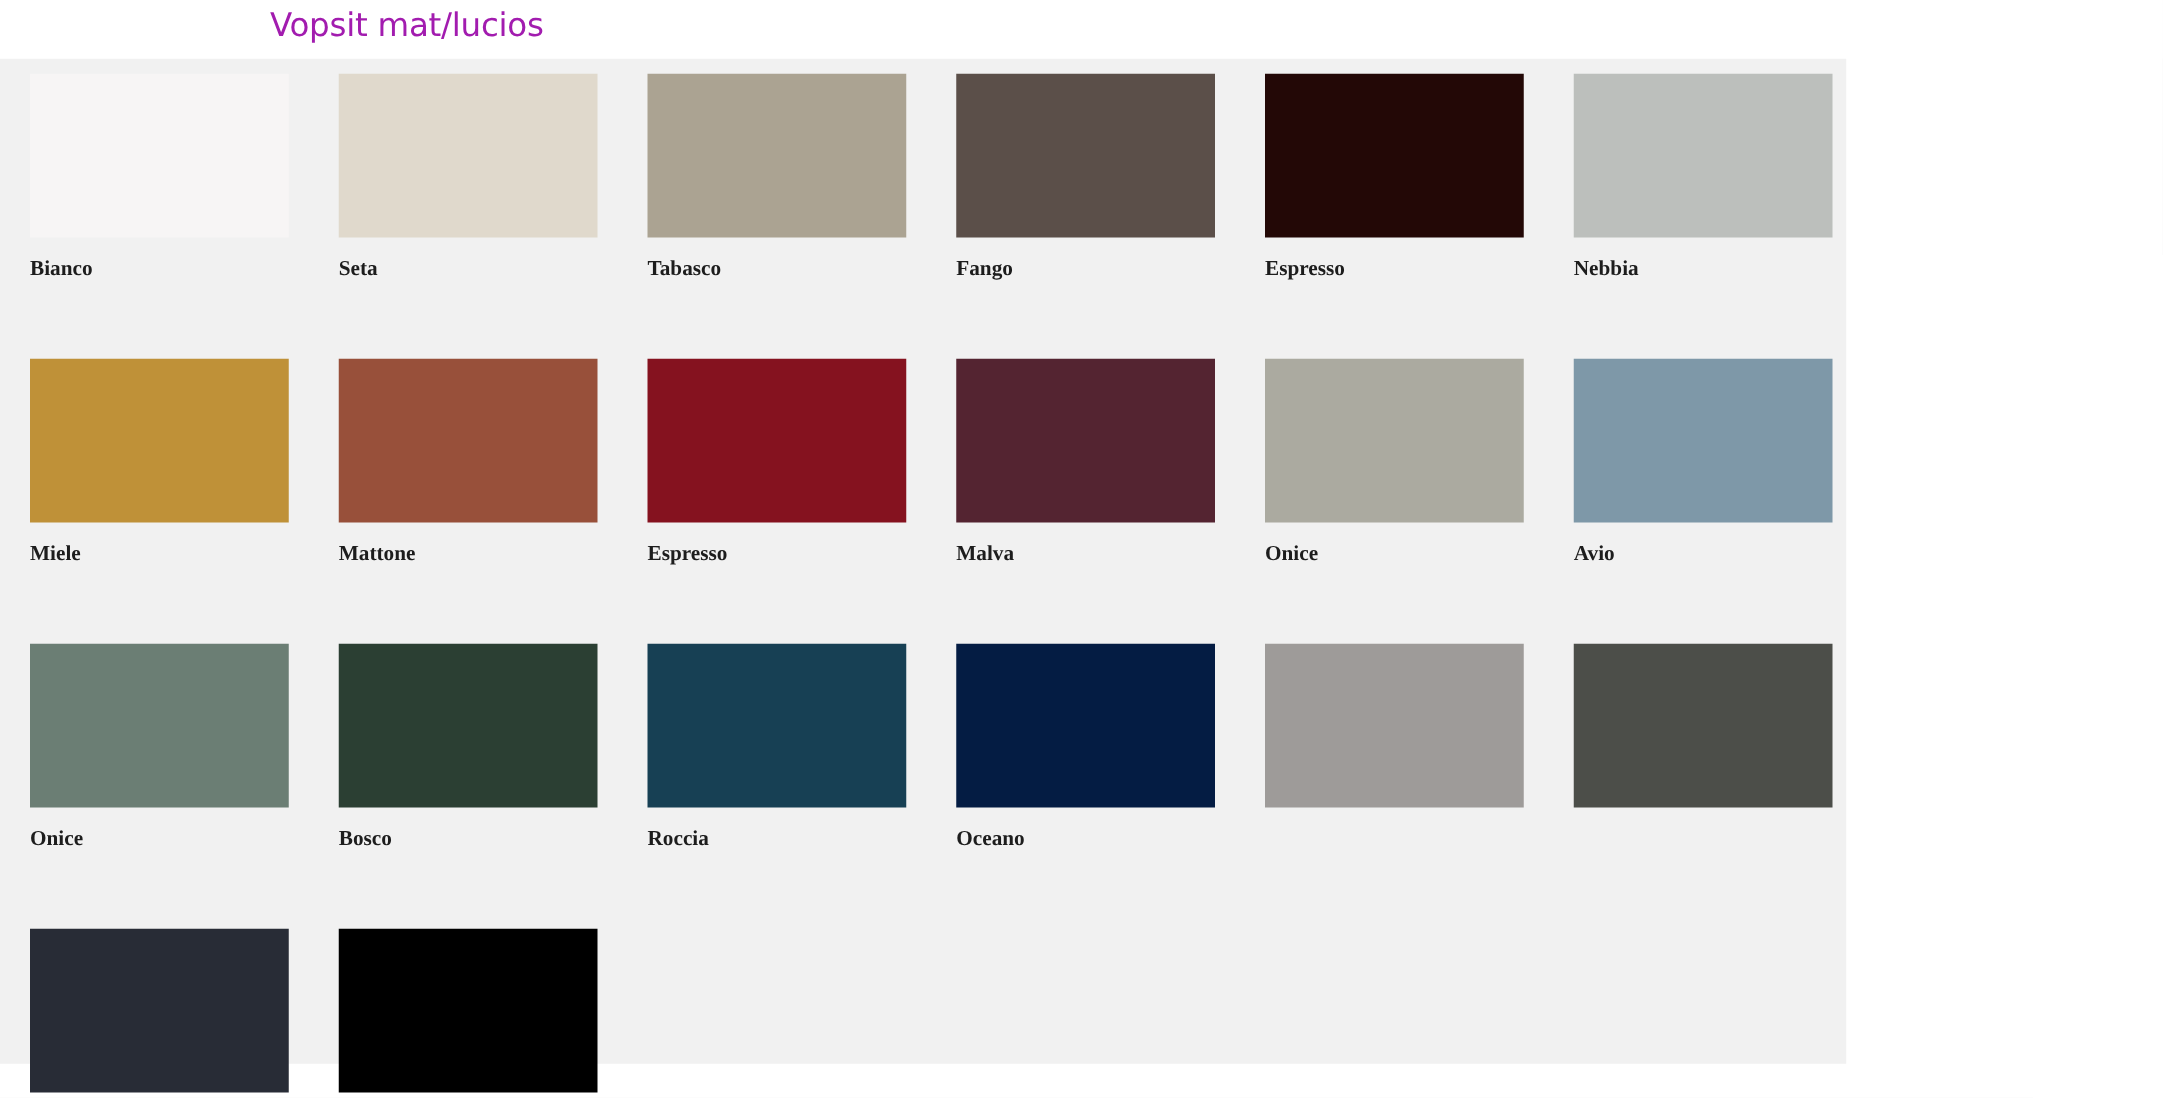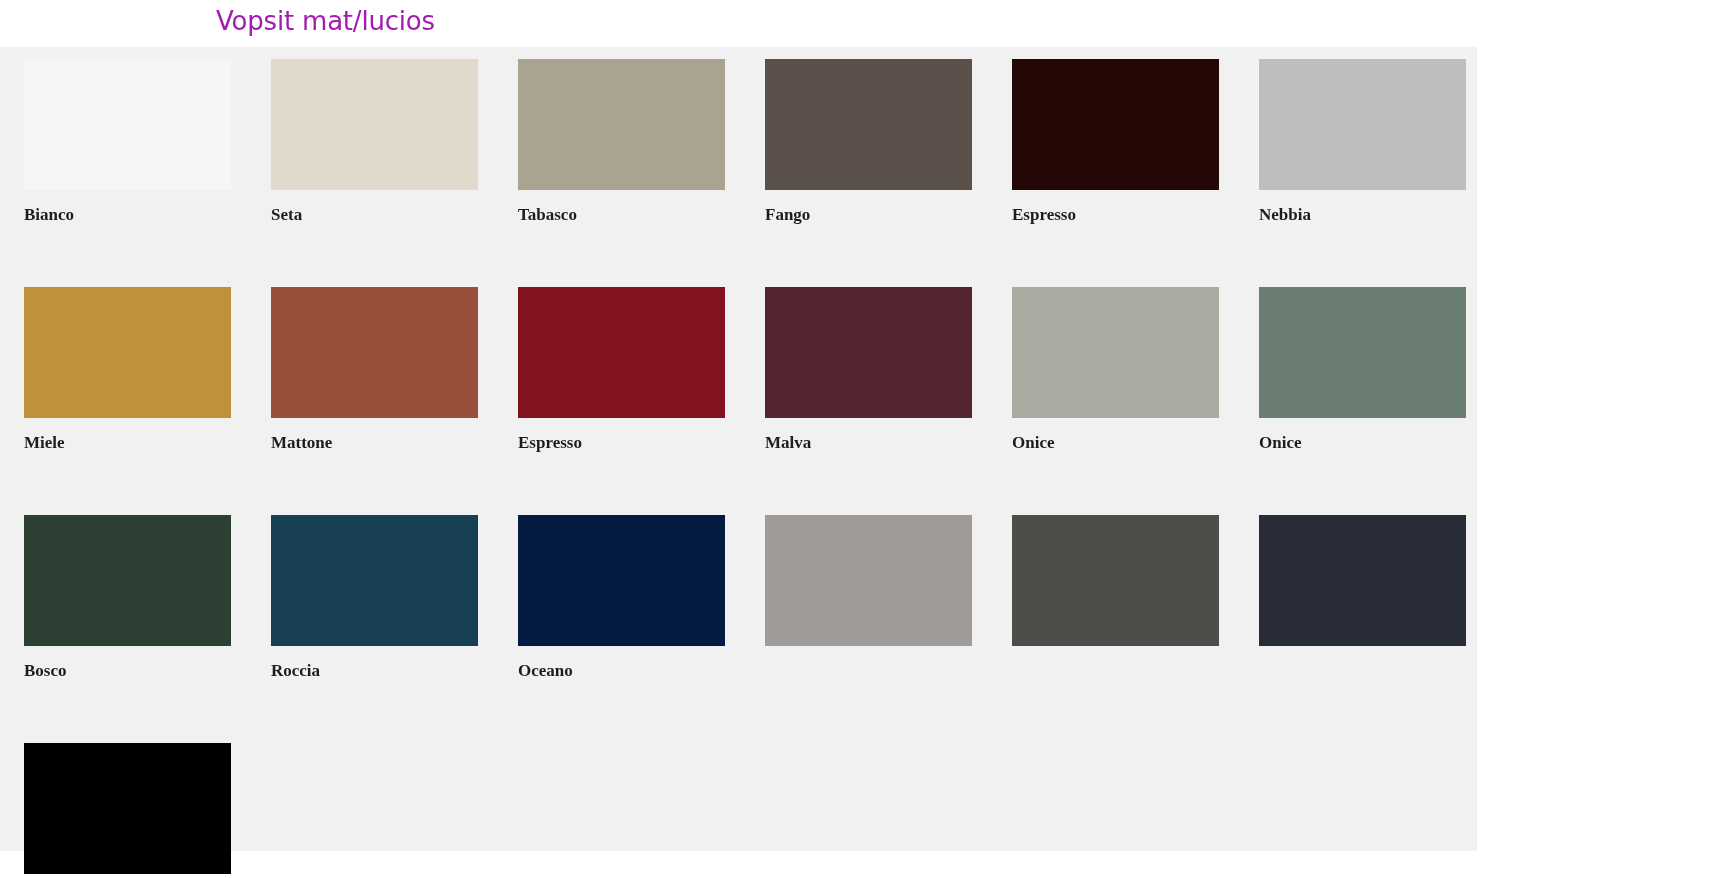--- a/index.html
+++ b/index.html
@@ -135,20 +135,24 @@
         </div>
         <div class="swatch-cell">
           <div class="swatch-chip" style="background: rgb(84, 36, 49);"></div>
           <div class="swatch-label">Malva</div>
         </div>
         <div class="swatch-cell">
           <div class="swatch-chip" style="background: rgb(171, 170, 160);"></div>
           <div class="swatch-label">Onice</div>
         </div>
         <div class="swatch-cell">
+          <div class="swatch-chip" style="background: rgb(126, 152, 168);"></div>
+          <div class="swatch-label">Avio</div>
+        </div>
+        <div class="swatch-cell">
           <div class="swatch-chip" style="background: rgb(107, 126, 116);"></div>
           <div class="swatch-label">Onice</div>
         </div>
         <div class="swatch-cell">
           <div class="swatch-chip" style="background: rgb(43, 63, 51);"></div>
           <div class="swatch-label">Bosco</div>
         </div>
         <div class="swatch-cell">
           <div class="swatch-chip" style="background: rgb(23, 64, 84);"></div>
           <div class="swatch-label">Roccia</div>

